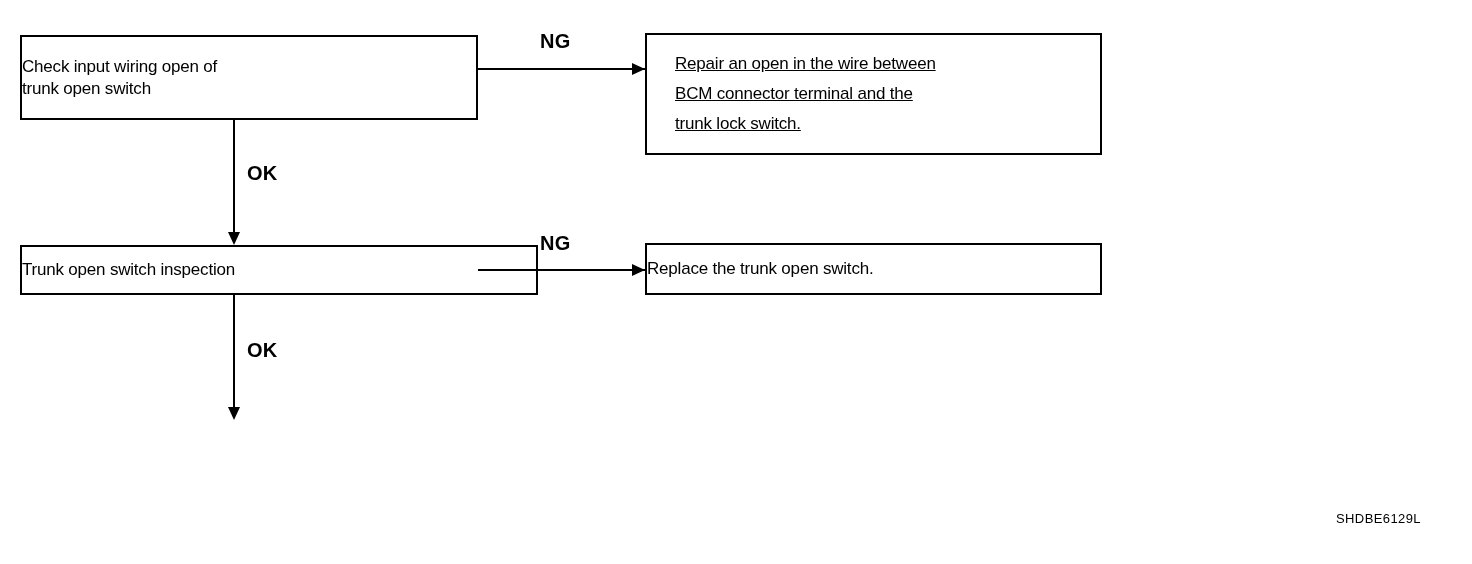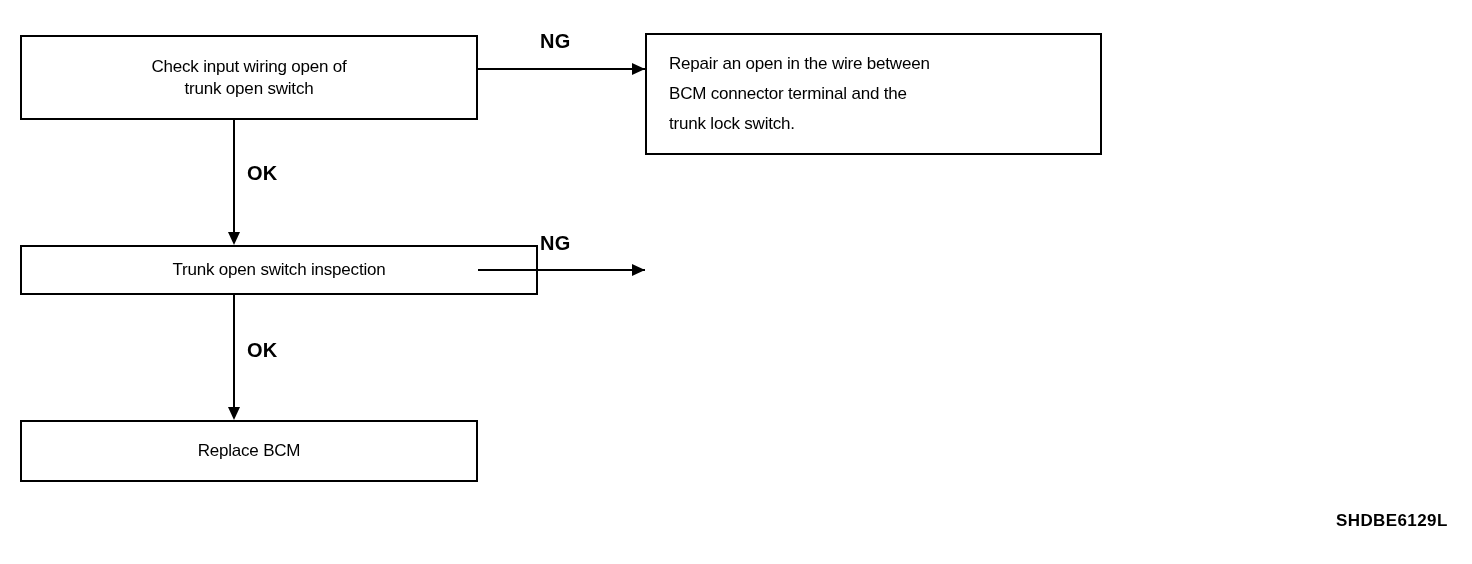--- a/index.html
+++ b/index.html
@@ -36,29 +36,29 @@
     line-height: 22px;
     letter-spacing: -0.2px;
     color: #000000;
   }
   .node .txt {
     width: 100%;
     white-space: pre-line;
   }
   .node.center {
     justify-content: center;
-    text-align: center;
   }
   .node.left {
     justify-content: flex-start;
     text-align: left;
   }
   .node.left .txt {
-    padding-left: 22px;
+    padding-left: 28px;
     line-height: 30px;
+    text-decoration: underline;
   }
 
   
   #node-check-input  { left: 20px;  top: 35px;  width: 458px; height: 85px; }
   #node-repair-open  { left: 645px; top: 33px;  width: 457px; height: 122px; }
   #node-switch-insp  { left: 20px;  top: 245px; width: 518px; height: 50px; }
   #node-replace-sw   { left: 645px; top: 243px; width: 457px; height: 52px; }
   #node-replace-bcm  { left: 20px;  top: 420px; width: 458px; height: 62px; }
 
   
@@ -116,22 +116,22 @@
   #label-ng-1 { left: 540px; top: 30px; }
   #label-ng-2 { left: 540px; top: 232px; }
   #label-ok-1 { left: 247px; top: 162px; }
   #label-ok-2 { left: 247px; top: 339px; }
 
   
   #figure-code {
     position: absolute;
     left: 1336px;
     top: 511px;
-    font-size: 17px;
-    font-weight: bold;
+    font-size: 13px;
+    font-weight: normal;
     letter-spacing: 0.4px;
     color: #000000;
     white-space: nowrap;
   }
 </style>
 </head>
 <body>
 
 <div id="canvas">
 
@@ -155,24 +155,24 @@
   <div class="edge-label" id="label-ok-1">OK</div>
 
   <div class="node center" id="node-switch-insp">
     <span class="txt">Trunk open switch inspection</span>
   </div>
 
   <div class="hline" id="conn-ng2-line"></div>
   <div class="arrow-right" id="conn-ng2-head"></div>
   <div class="edge-label" id="label-ng-2">NG</div>
 
+  <div class="node center" id="node-replace-sw">
+    <span class="txt">Replace the trunk open switch.</span>
+  </div>
 
   <div class="vline" id="conn-ok2-line"></div>
   <div class="arrow-down" id="conn-ok2-head"></div>
   <div class="edge-label" id="label-ok-2">OK</div>
 
-  <div class="node center" id="node-replace-bcm">
-    <span class="txt">Replace BCM</span>
-  </div>
 
   <div id="figure-code">SHDBE6129L</div>
 
 </div>
 
 </body></html>

